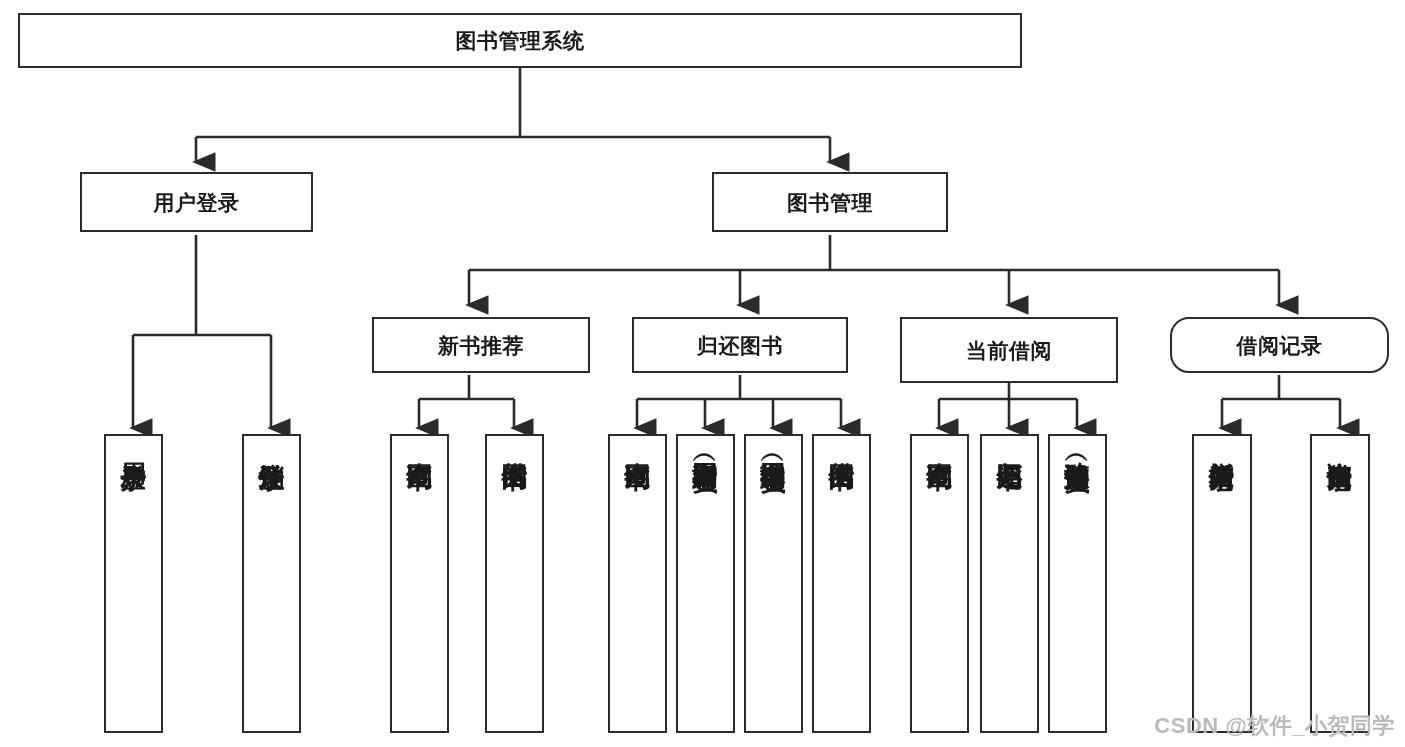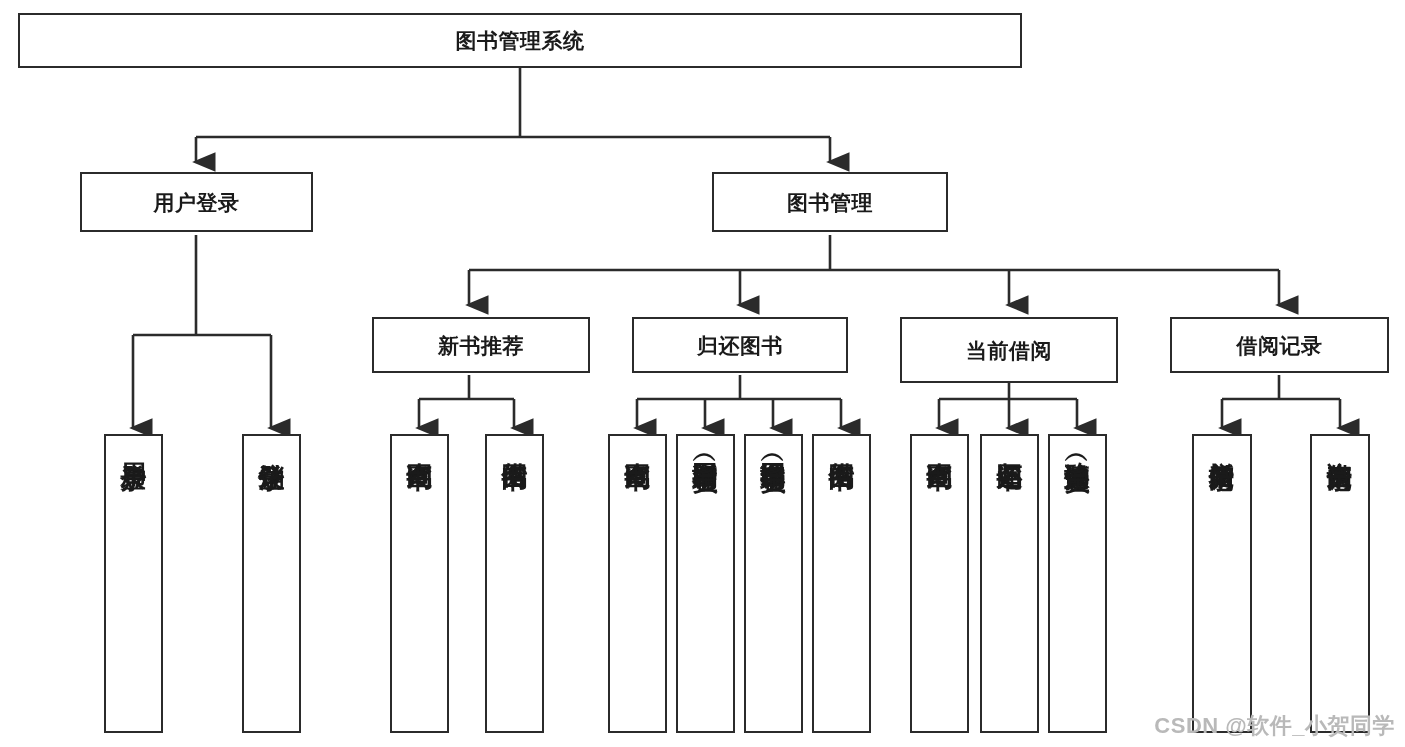--- a/index.html
+++ b/index.html
@@ -140,21 +140,21 @@
 
   <div class="node h-node" style="left:360px; top:317px; width:218px; height:56px;margin-left:12px;">
     <span class="node-label">新书推荐</span>
   </div>
   <div class="node h-node" style="left:632px; top:317px; width:216px; height:56px;">
     <span class="node-label">归还图书</span>
   </div>
   <div class="node h-node" style="left:900px; top:317px; width:218px; height:66px;">
     <span class="node-label">当前借阅</span>
   </div>
-  <div class="node h-node" style="left:1170px; top:317px; width:219px; height:56px;">
+  <div class="node h-node" style="left:1170px; top:317px; width:219px; height:56px;border-radius:19px;">
     <span class="node-label">借阅记录</span>
   </div>
 
   <div class="node v-node" style="left:104px; top:434px; width:59px; height:299px;">
     <span class="node-label">用户登录</span>
   </div>
   <div class="node v-node" style="left:242px; top:434px; width:59px; height:299px;">
     <span class="node-label">注销登录</span>
   </div>
 

